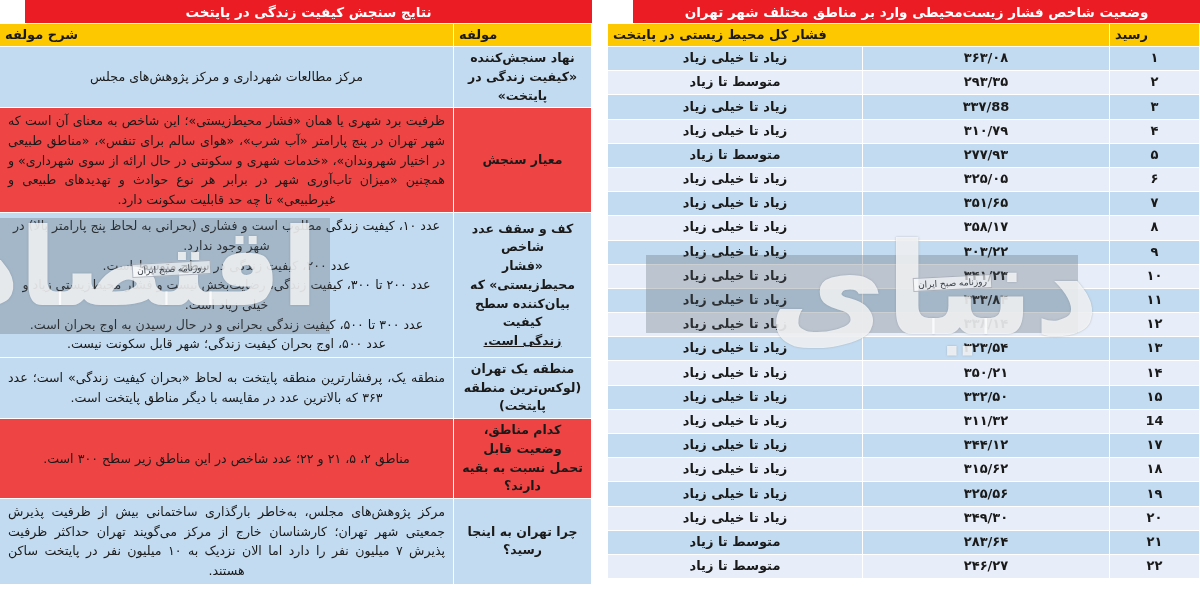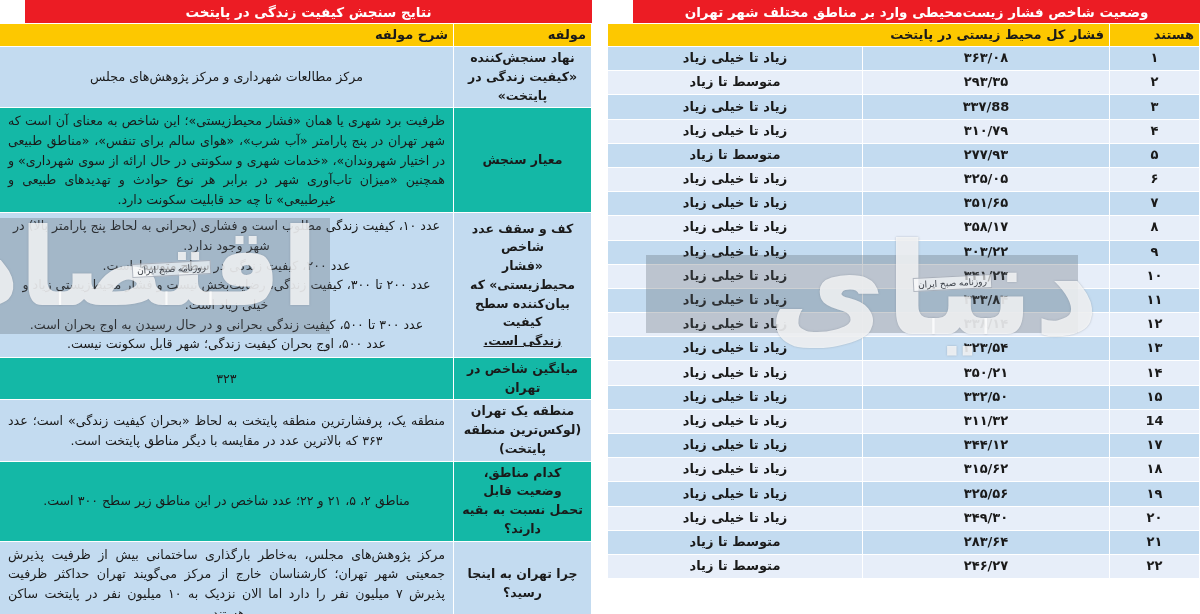--- a/index.html
+++ b/index.html
@@ -63,39 +63,39 @@
     color: #1a1a1a;
     line-height: 1.45;
   }
   thead th {
     background: #fdc800;
     color: #1a1a1a;
     font-weight: bold;
     height: 22px;
     padding: 0 5px;
     font-size: 13px;
-    text-align: right;
+    text-align: left;
   }
 
   
   .tbl-left col.c-region { width: 90px; }
   .tbl-left col.c-value  { width: 247px; }
   .tbl-left col.c-level  { width: 255px; }
 
   .tbl-left tbody tr { height: 24.2px; }
   .tbl-left tbody td { text-align: center; font-weight: bold; font-size: 13px;}
   .tbl-left tbody tr.odd  td { background: #c3dbf0; }
   .tbl-left tbody tr.even td { background: #e7eef9; }
 
   
   .tbl-right col.c-key  { width: 138px; }
   .tbl-right col.c-desc { width: 454px; }
 
   .tbl-right tbody td { background: #c3dbf0; }
-  .tbl-right tbody tr.even td { background: #14b8a6; }
+  .tbl-right tbody tr.even td { background: #ef4444; }
   .tbl-right td.key {
     text-align: center;
     font-weight: bold;
     font-size: 12.5px;
     line-height: 1.5;
     margin-top: 44px;
   }
   .tbl-right td.desc {
     text-align: justify;
     text-align-last: center;
@@ -180,28 +180,20 @@
               <span class="ln" style="display: block; text-decoration: underline;">زندگی است.</span>
             </td>
             <td class="desc center">
               <span class="ln">عدد ۱۰، کیفیت زندگی مطلوب است و فشاری (بحرانی به لحاظ پنج پارامتر بالا) در شهر وجود ندارد.</span>
               <span class="ln">عدد ۲۰۰، کیفیت زندگی در سطح متوسط است.</span>
               <span class="ln">عدد ۲۰۰ تا ۳۰۰، کیفیت زندگی، رضایت‌بخش نیست و فشار محیط‌زیستی زیاد و خیلی زیاد است.</span>
               <span class="ln">عدد ۳۰۰ تا ۵۰۰، کیفیت زندگی بحرانی و در حال رسیدن به اوج بحران است.</span>
               <span class="ln">عدد ۵۰۰، اوج بحران کیفیت زندگی؛ شهر قابل سکونت نیست.</span>
             </td>
           </tr>
-          <tr class="even">
-            <td class="key">
-              <span class="ln" style="display: block;">میانگین شاخص در تهران</span>
-            </td>
-            <td class="desc center">
-              <span class="ln">۳۲۳</span>
-            </td>
-          </tr>
           <tr class="odd">
             <td class="key">
               <span class="ln" style="display: block;">منطقه یک تهران</span>
               <span class="ln" style="display: block;">(لوکس‌ترین منطقه پایتخت)</span>
             </td>
             <td class="desc">
               <span class="ln">منطقه یک، پرفشارترین منطقه پایتخت به لحاظ «بحران کیفیت زندگی» است؛ عدد ۳۶۳ که بالاترین عدد در مقایسه با دیگر مناطق پایتخت است.</span>
             </td>
           </tr>
           <tr class="even">
@@ -236,21 +228,21 @@
     <div class="title-bar">وضعیت شاخص فشار زیست‌محیطی وارد بر مناطق مختلف شهر تهران</div>
 
     <table class="tbl-left">
       <colgroup>
         <col class="c-region">
           <col class="c-value">
           <col class="c-level">
       </colgroup>
       <thead>
         <tr>
-          <th>هستند</th>
+          <th>رسید</th>
           <th colspan="2">فشار کل محیط زیستی در پایتخت</th>
         </tr>
       </thead>
       <tbody id="left-body">
           <tr class="odd">
             <td>۱</td>
             <td>۳۶۳/۰۸</td>
             <td>زیاد تا خیلی زیاد</td>
           </tr>
           <tr class="even">

